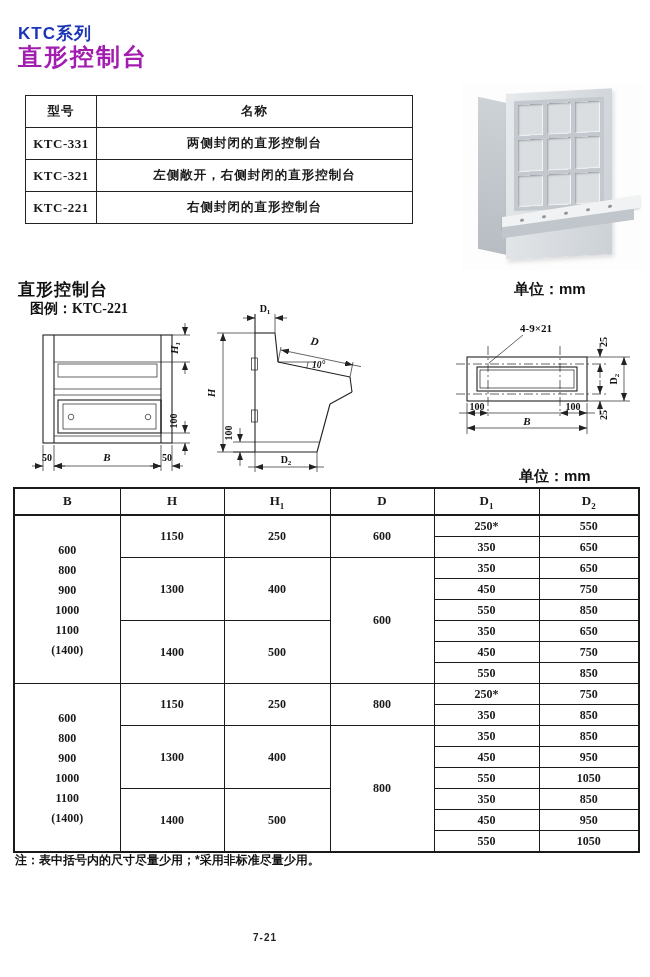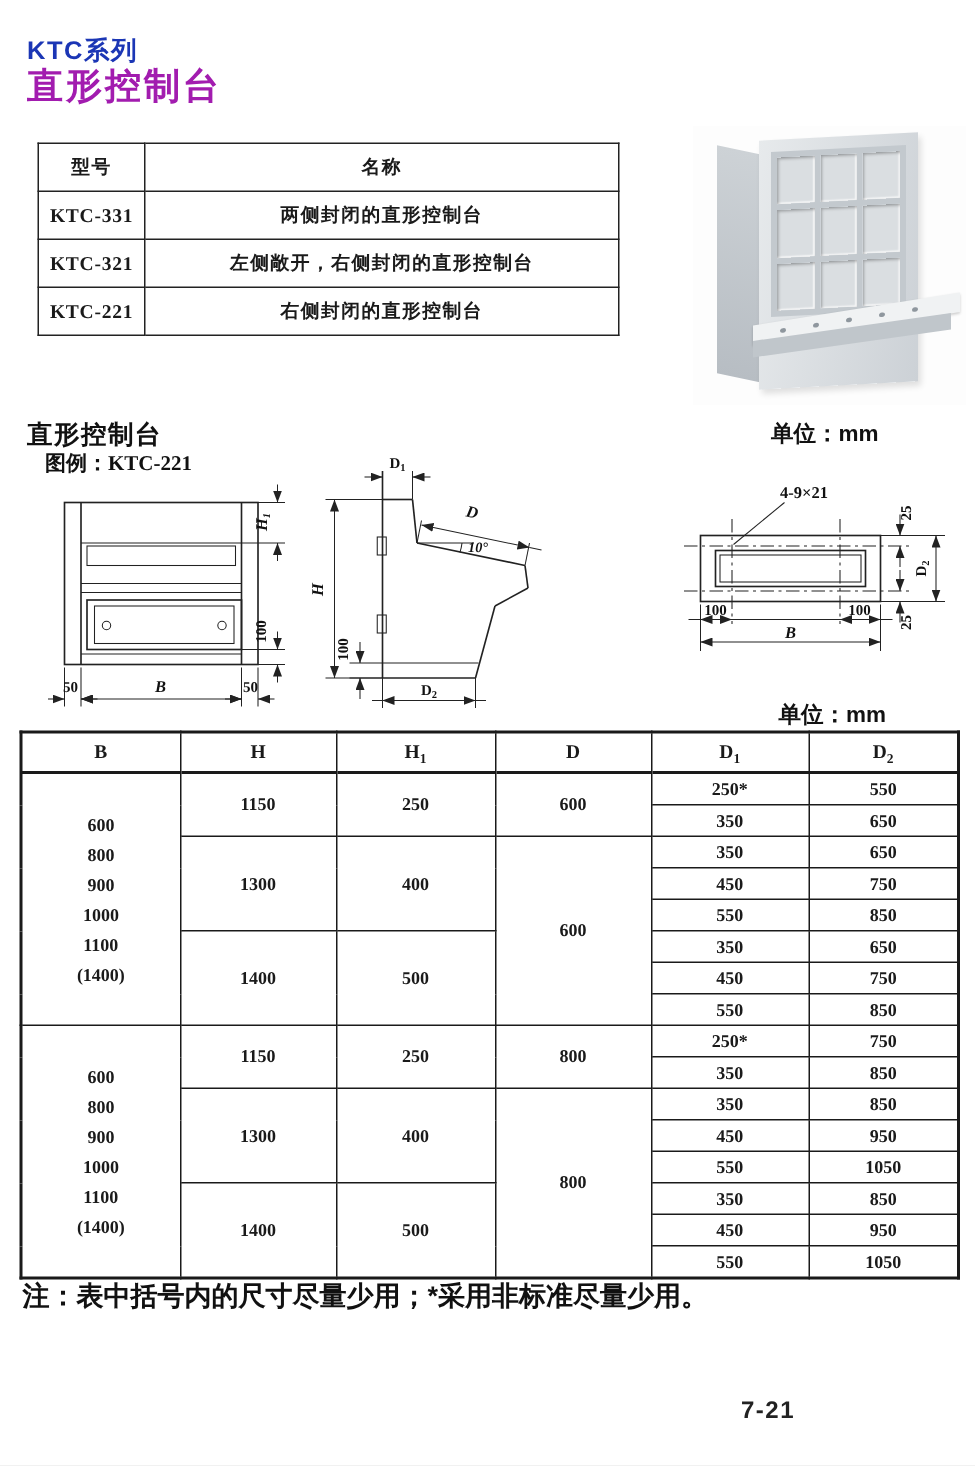--- a/index.html
+++ b/index.html
@@ -61,24 +61,24 @@
   
   .dims{left:13px;top:487px;width:625px;table-layout:fixed;border:2px solid #1a1a1a;}
   .dims th{height:23px;border:1.2px solid #1a1a1a;border-bottom:2px solid #1a1a1a;
            font-size:13px;font-weight:bold;}
   .dims td{height:20px;border:1.2px solid #1a1a1a;text-align:center;font-weight:bold;
            font-size:12px;padding:0;}
   .dims .bcol div{line-height:20px;}
   .dims sub{font-size:9px;}
 
   .note{left:15px;top:852px;font-family:"Liberation Sans","DejaVu Sans",sans-serif;
-        font-weight:bold;font-size:18px;color:#111;}
-  .pagenum{left:0;top:932px;width:530px;text-align:right;
+        font-weight:bold;font-size:12px;color:#111;}
+  .pagenum{left:0;top:932px;width:530px;text-align:center;
         font-family:"Liberation Sans","DejaVu Sans",sans-serif;font-weight:bold;
-        font-size:16px;letter-spacing:1px;color:#222;}
+        font-size:10px;letter-spacing:1px;color:#222;}
 </style>
 </head>
 <body>
 
 <div class="page">
 
   <div class="abs series">KTC系列</div>
   <div class="abs title">直形控制台</div>
 
   <table class="abs models">

